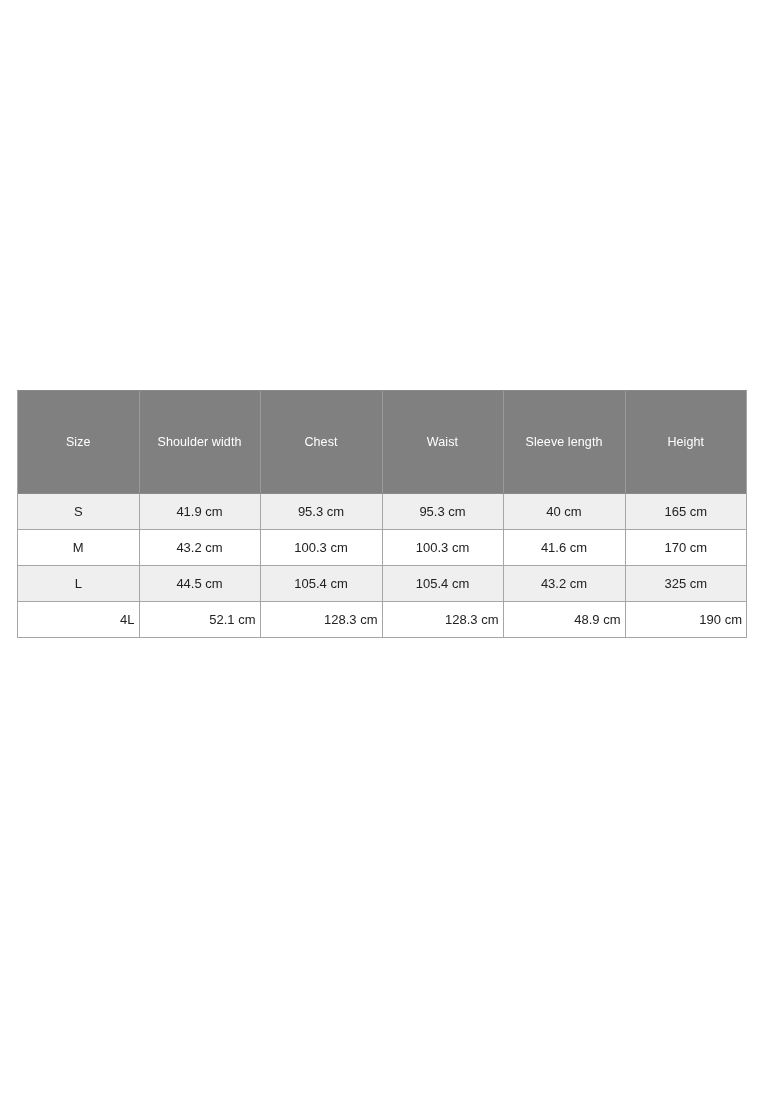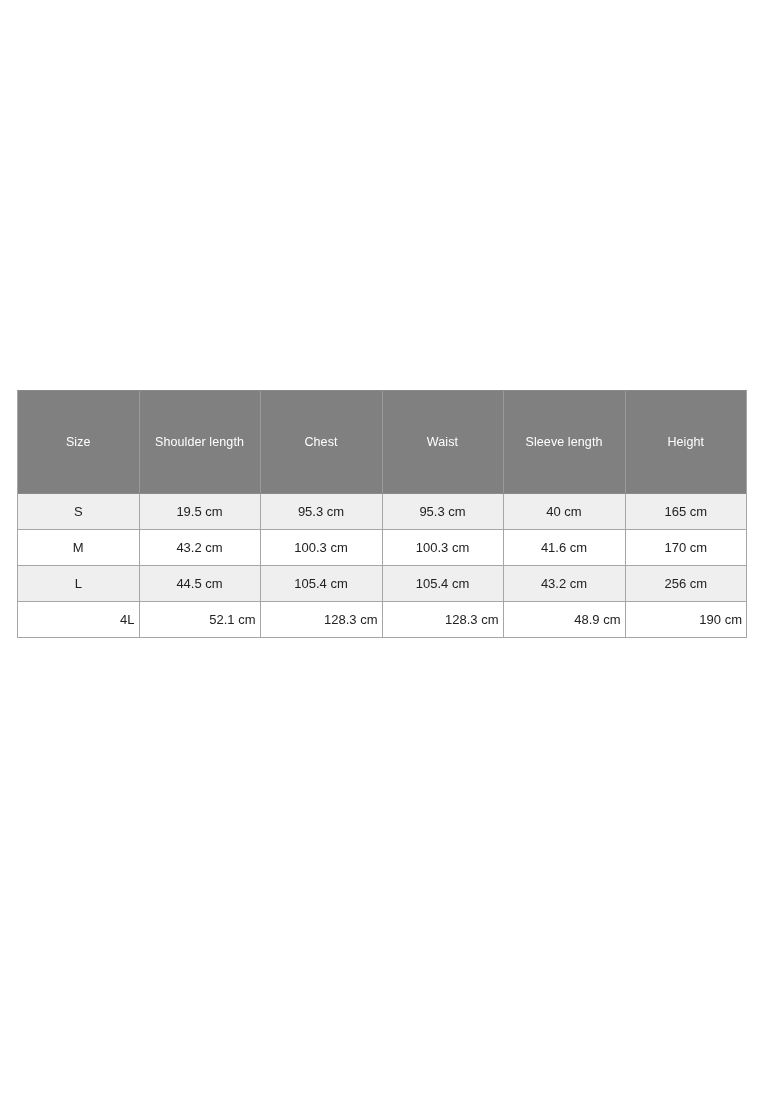--- a/index.html
+++ b/index.html
@@ -116,52 +116,52 @@
         <col class="c-shoulder">
         <col class="c-chest">
         <col class="c-waist">
         <col class="c-sleeve">
         <col class="c-height">
       </colgroup>
 
       <thead>
         <tr>
           <th>Size</th>
-          <th>Shoulder length</th>
+          <th>Shoulder width</th>
           <th>Chest</th>
           <th>Waist</th>
           <th>Sleeve length</th>
           <th>Height</th>
         </tr>
       </thead>
 
       <tbody>
         <tr class="row-alt">
           <td>S</td>
-          <td>19.5 cm</td>
+          <td>41.9 cm</td>
           <td>95.3 cm</td>
           <td>95.3 cm</td>
           <td>40 cm</td>
           <td>165 cm</td>
         </tr>
         <tr class="row-plain">
           <td>M</td>
           <td>43.2 cm</td>
           <td>100.3 cm</td>
           <td>100.3 cm</td>
           <td>41.6 cm</td>
           <td>170 cm</td>
         </tr>
         <tr class="row-alt">
           <td>L</td>
           <td>44.5 cm</td>
           <td>105.4 cm</td>
           <td>105.4 cm</td>
           <td>43.2 cm</td>
-          <td>256 cm</td>
+          <td>325 cm</td>
         </tr>
         <tr class="row-plain">
           <td>4L</td>
           <td>52.1 cm</td>
           <td>128.3 cm</td>
           <td>128.3 cm</td>
           <td>48.9 cm</td>
           <td>190 cm</td>
         </tr>
       </tbody>

